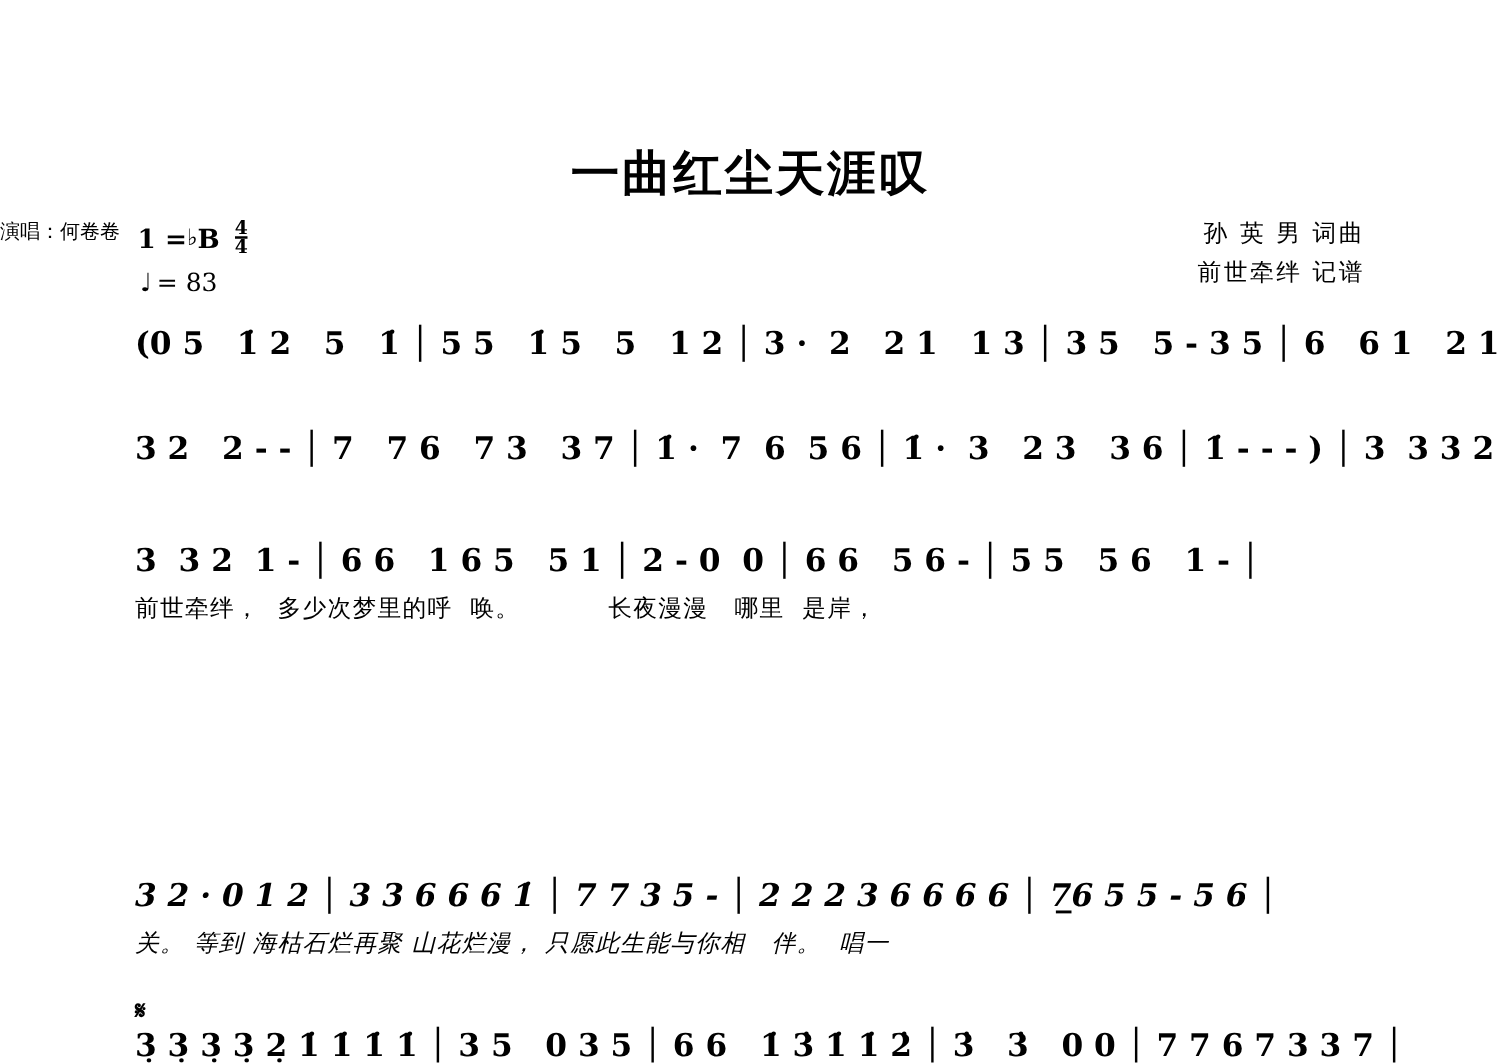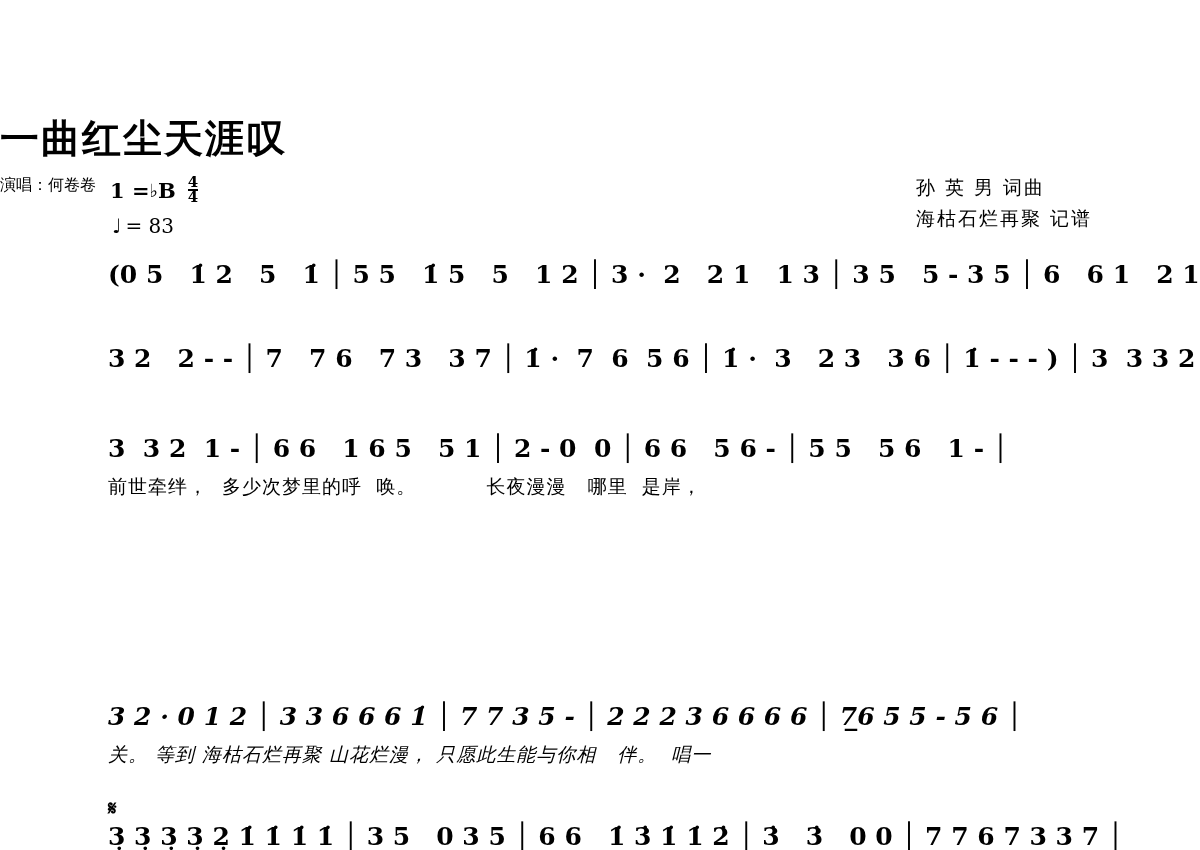--- a/index.html
+++ b/index.html
@@ -20,39 +20,40 @@
     width: 1200px;
     height: 850px;
   }
 
   
   .title {
     position: absolute;
     top: 112px;
     left: 0;
     width: 1200px;
+    text-align: center;
     font-family: "DejaVu Sans", sans-serif;
     font-weight: bold;
     font-size: 39px;
     letter-spacing: 2px;
   }
   .singer {
     position: absolute;
     top: 175px;
     left: 0;
     width: 1120px;
     text-align: left;
     font-family: Liberation Mono, monospace;
     font-size: 16px;
   }
   .credits {
     position: absolute;
     top: 172px;
     right: 108px;
-    text-align: left;
+    text-align: right;
     font-family: "DejaVu Sans", sans-serif;
     font-size: 19px;
     line-height: 31px;
     letter-spacing: 2px;
     margin-left: 14px;
   }
 
   
   .keysig {
     position: absolute;
@@ -128,21 +129,21 @@
 </head>
 <body>
 
 <div class="sheet">
 
   <div class="title">一曲红尘天涯叹</div>
   <div class="singer">演唱：何卷卷</div>
 
   <div class="credits">
     <div>孙 英 男 词曲</div>
-    <div>海枯石烂再聚 记谱</div>
+    <div>前世牵绊 记谱</div>
   </div>
 
   <div class="keysig">
     <span>1 =</span>
     <span class="flat">♭</span>
     <span>B</span>
     <span class="meter">
       <span class="num">4</span>
       <span class="den">4</span>
     </span>

